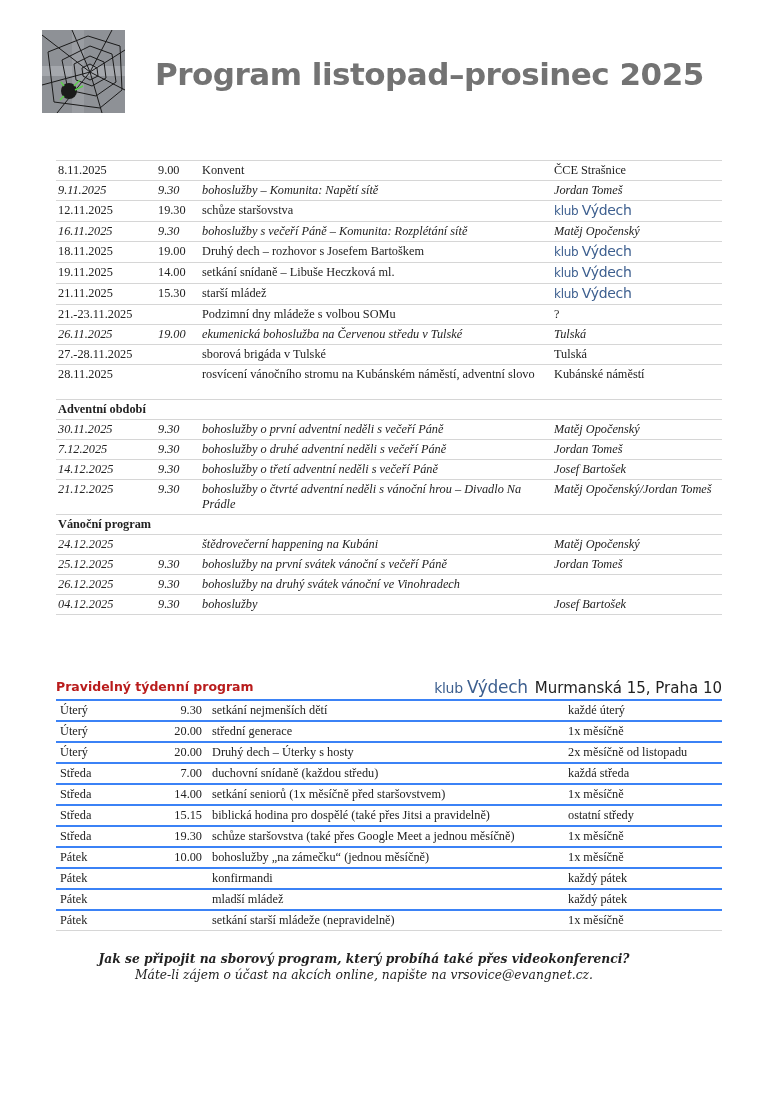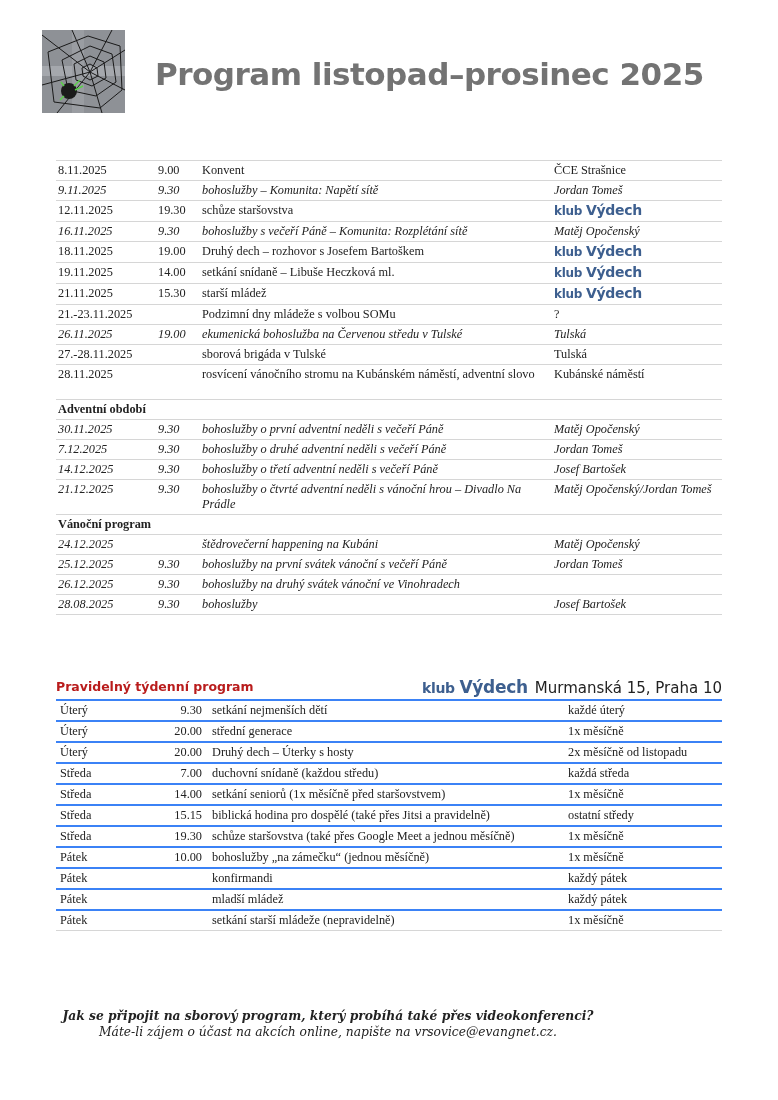--- a/index.html
+++ b/index.html
@@ -12,38 +12,38 @@
   table.sched td { border-top: 1px solid #d6d6d6; padding: 2px 2px 2px 2px; vertical-align: top; line-height: 15px; }
   table.sched tr:last-child td { border-bottom: 1px solid #d6d6d6; }
   table.sched td.c-date { width: 96px; }
   table.sched td.c-time { width: 40px; }
   table.sched td.c-desc { width: 350px; }
   table.sched td.c-place { padding-left: 0; }
   table.sched tr.it td { font-style: italic; }
   table.sched tr.section td { font-weight: bold; font-style: normal; }
   table.sched tr.two td { height: 30px; }
 
-  .klub { font-family: "DejaVu Sans", "Liberation Sans", sans-serif; font-weight: bold; color: #3d5f8f; font-size: 12px; letter-spacing: -0.3px; }
+  .klub { font-family: "DejaVu Sans", "Liberation Sans", sans-serif; font-weight: normal; color: #3d5f8f; font-size: 12px; letter-spacing: -0.3px; }
   .klub .vy { font-size: 14px; }
 
   .weekly-head { position: absolute; left: 56px; top: 677px; width: 666px; height: 20px; }
   .weekly-title { position: absolute; left: 0; top: 2px; font-family: "DejaVu Sans", "Liberation Sans", sans-serif; font-weight: bold; font-size: 12.5px; color: #b91c1c; }
   .weekly-addr { position: absolute; right: 0; top: 0; white-space: nowrap; }
   .weekly-addr .klub { font-size: 14px; }
   .weekly-addr .klub .vy { font-size: 17px; }
   .weekly-addr .addr { font-family: "DejaVu Sans", "Liberation Sans", sans-serif; font-size: 15px; color: #222; margin-left: 2px; }
 
   table.weekly { position: absolute; left: 56px; top: 699px; width: 666px; border-collapse: collapse; font-family: "Liberation Serif", "DejaVu Serif", serif; font-size: 12.3px; }
   table.weekly td { border-top: 2px solid #3b82f6; padding: 2px 2px; line-height: 15px; vertical-align: top; }
   table.weekly tr:last-child td { border-bottom: 1px solid #d6d6d6; }
   table.weekly td.w-day { width: 98px; padding-left: 4px; }
   table.weekly td.w-time { width: 40px; text-align: right; padding-right: 8px; }
   table.weekly td.w-desc { width: 352px; }
 
-  .footer { position: absolute; left: 0; top: 1007px; width: 656px; text-align: center; font-family: "DejaVu Serif", "Liberation Serif", serif; font-style: italic; font-size: 12.3px; line-height: 17px; color: #222; }
+  .footer { position: absolute; left: 0; top: 950px; width: 656px; text-align: center; font-family: "DejaVu Serif", "Liberation Serif", serif; font-style: italic; font-size: 12.3px; line-height: 17px; color: #222; padding-left: 36px; }
   .footer .q { font-weight: bold; }
 </style>
 </head>
 <body>
 
 <div class="logo">
   <svg width="83" height="83" viewBox="0 0 83 83">
     <rect x="0" y="0" width="83" height="83" fill="#8e9196"></rect>
     <rect x="0" y="36" width="83" height="10" fill="#a5a8ad"></rect>
     <rect x="30" y="0" width="12" height="83" fill="#9a9da2"></rect>
@@ -181,21 +181,21 @@
         <td class="c-desc">bohoslužby na první svátek vánoční s večeří Páně</td>
         <td class="c-place">Jordan Tomeš</td>
       </tr>
       <tr class="it">
         <td class="c-date">26.12.2025</td>
         <td class="c-time">9.30</td>
         <td class="c-desc">bohoslužby na druhý svátek vánoční ve Vinohradech</td>
         <td class="c-place"></td>
       </tr>
       <tr class="it">
-        <td class="c-date">28.08.2025</td>
+        <td class="c-date">04.12.2025</td>
         <td class="c-time">9.30</td>
         <td class="c-desc">bohoslužby</td>
         <td class="c-place">Josef Bartošek</td>
       </tr>
     </tbody>
 </table>
 
 <div class="weekly-head">
   <div class="weekly-title">Pravidelný týdenní program</div>
   <div class="weekly-addr">

